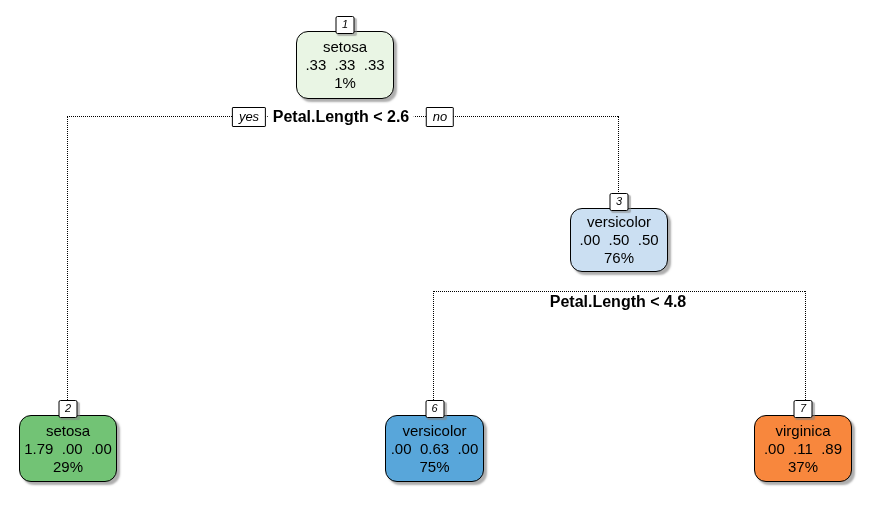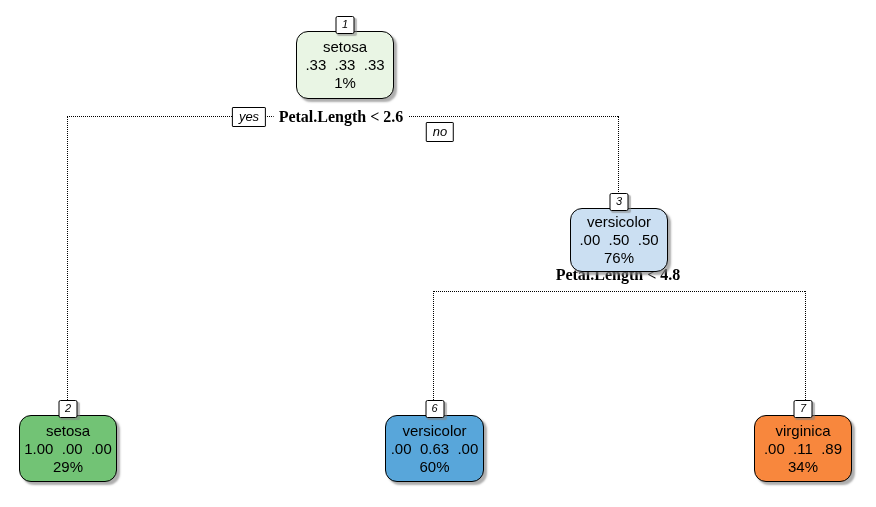--- a/index.html
+++ b/index.html
@@ -6,21 +6,20 @@
   .canvas {
     position:relative; width:876px; height:507px; background:#ffffff;
     font-family:"Liberation Sans", sans-serif; color:#000; overflow:hidden;
   }
   .hline { position:absolute; height:0; border-top:1px dotted #000; }
   .vline { position:absolute; width:0; border-left:1px dotted #000; }
   .split-text {
     position:absolute; transform:translate(-50%,-50%);
     font-weight:bold; font-size:16px; background:#ffffff; padding:0 5px;
     white-space:nowrap;
-    font-family:Liberation Serif, serif;
   }
   .edge-label {
     position:absolute; transform:translate(-50%,-50%);
     font-style:italic; font-size:13px; line-height:15px;
     background:#ffffff; border:1px solid #000; border-radius:1px;
     padding:1px 6px 2px 6px; white-space:nowrap;
   }
   .node {
     position:absolute; border:1px solid #000; border-radius:12px;
     box-shadow:3px 3px 2px rgba(130,130,130,0.65);
@@ -43,52 +42,52 @@
 
   <div class="hline" style="left:67px;  top:116px; width:551px;"></div>
   <div class="vline" style="left:67px;  top:116px; height:284px;"></div>
   <div class="vline" style="left:618px; top:116px; height:76px;"></div>
   <div class="hline" style="left:433px; top:291px; width:372px;"></div>
   <div class="vline" style="left:433px; top:291px; height:109px;"></div>
   <div class="vline" style="left:805px; top:291px; height:109px;"></div>
 
   <span class="edge-label" style="left:249px; top:117px;">yes</span>
   <span class="split-text" style="left:341px; top:117px;">Petal.Length &lt; 2.6</span>
-  <span class="edge-label" style="left:440px; top:132px;text-align:right;">no</span>
+  <span class="edge-label" style="left:440px; top:117px;text-align:right;">no</span>
 
-  <span class="split-text" style="left:618px; top:275px;">Petal.Length &lt; 4.8</span>
+  <span class="split-text" style="left:618px; top:302px;">Petal.Length &lt; 4.8</span>
 
   <div class="node" style="left: 296px; top: 31px; width: 96px; height: 66px; background: rgb(233, 245, 228);">
     <div class="tab">1</div>
     <span>setosa</span>
     <span class="probs">.33  .33  .33</span>
     <span>1%</span>
   </div>
 
   <div class="node" style="left: 570px; top: 208px; width: 96px; height: 62px; background: rgb(203, 223, 242);">
     <div class="tab">3</div>
     <span>versicolor</span>
     <span class="probs">.00  .50  .50</span>
     <span>76%</span>
   </div>
 
   <div class="node" style="left: 19px; top: 415px; width: 96px; height: 65px; background: rgb(114, 195, 117);">
     <div class="tab">2</div>
     <span>setosa</span>
-    <span class="probs">1.00  .00  .00</span>
+    <span class="probs">1.79  .00  .00</span>
     <span>29%</span>
   </div>
 
   <div class="node" style="left: 385px; top: 415px; width: 97px; height: 65px; background: rgb(88, 166, 218);">
     <div class="tab">6</div>
     <span>versicolor</span>
     <span class="probs">.00  0.63  .00</span>
-    <span>60%</span>
+    <span>75%</span>
   </div>
 
   <div class="node" style="left: 754px; top: 415px; width: 96px; height: 65px; background: rgb(248, 135, 61);">
     <div class="tab">7</div>
     <span>virginica</span>
     <span class="probs">.00  .11  .89</span>
-    <span>34%</span>
+    <span>37%</span>
   </div>
 
 </div>
 
 </body></html>

